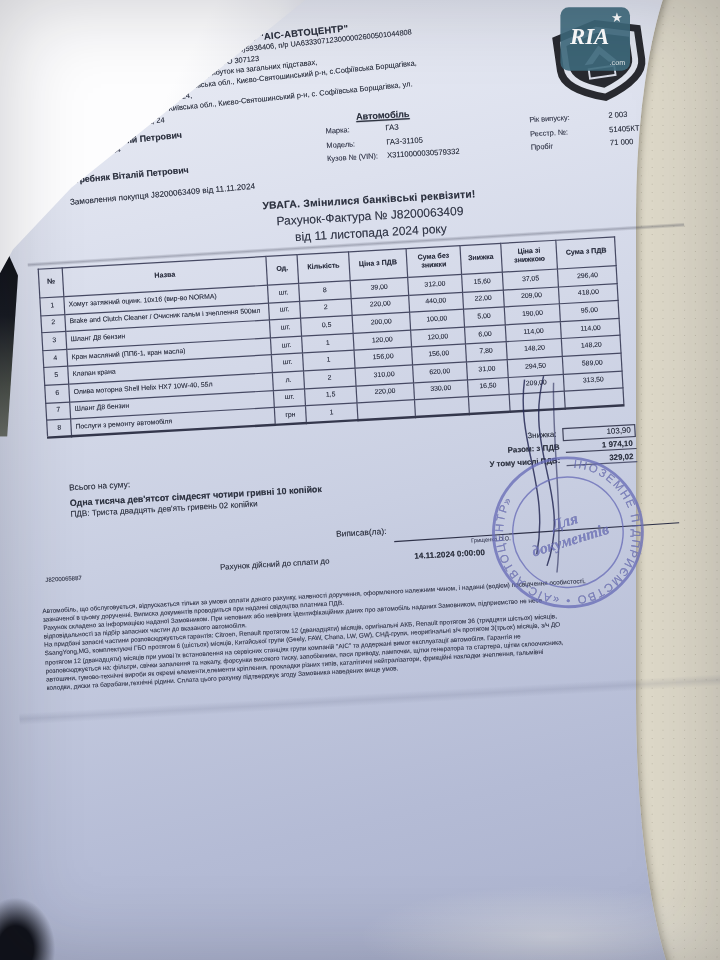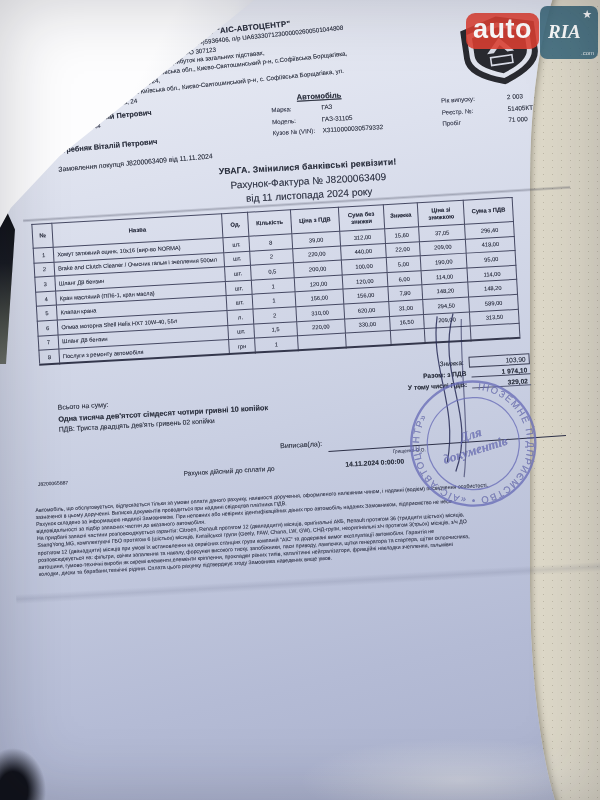--- a/index.html
+++ b/index.html
@@ -391,21 +391,20 @@
         </g>
       </svg>
     </div>
   </div>
 
   <div class="curl"></div>
   <div class="shadow-bl"></div>
   <div class="glare-bottom"></div>
 
   <div class="wm">
-    <div class="wm-auto">auto</div>
     <div class="wm-ria">
       <span class="wm-star">★</span>
       <span class="wm-riatxt">RIA</span>
       <span class="wm-com">.com</span>
     </div>
   </div>
 
   <div class="vig"></div>
 </div>
 

